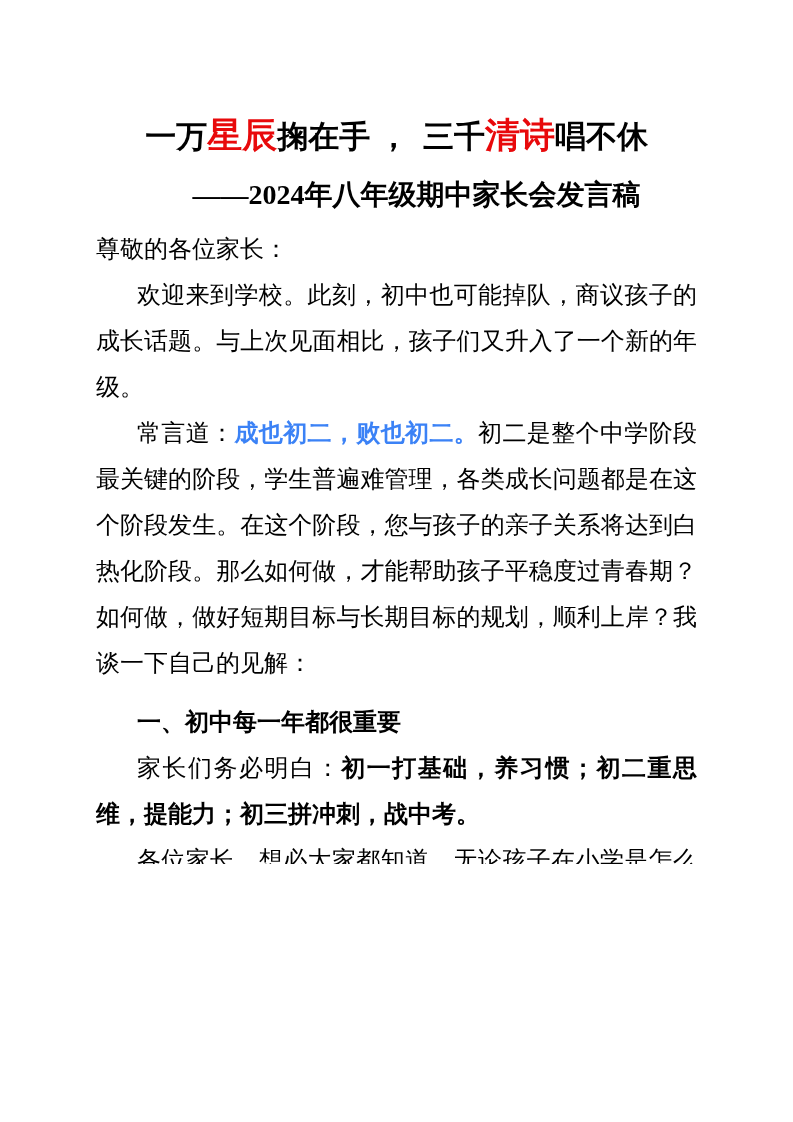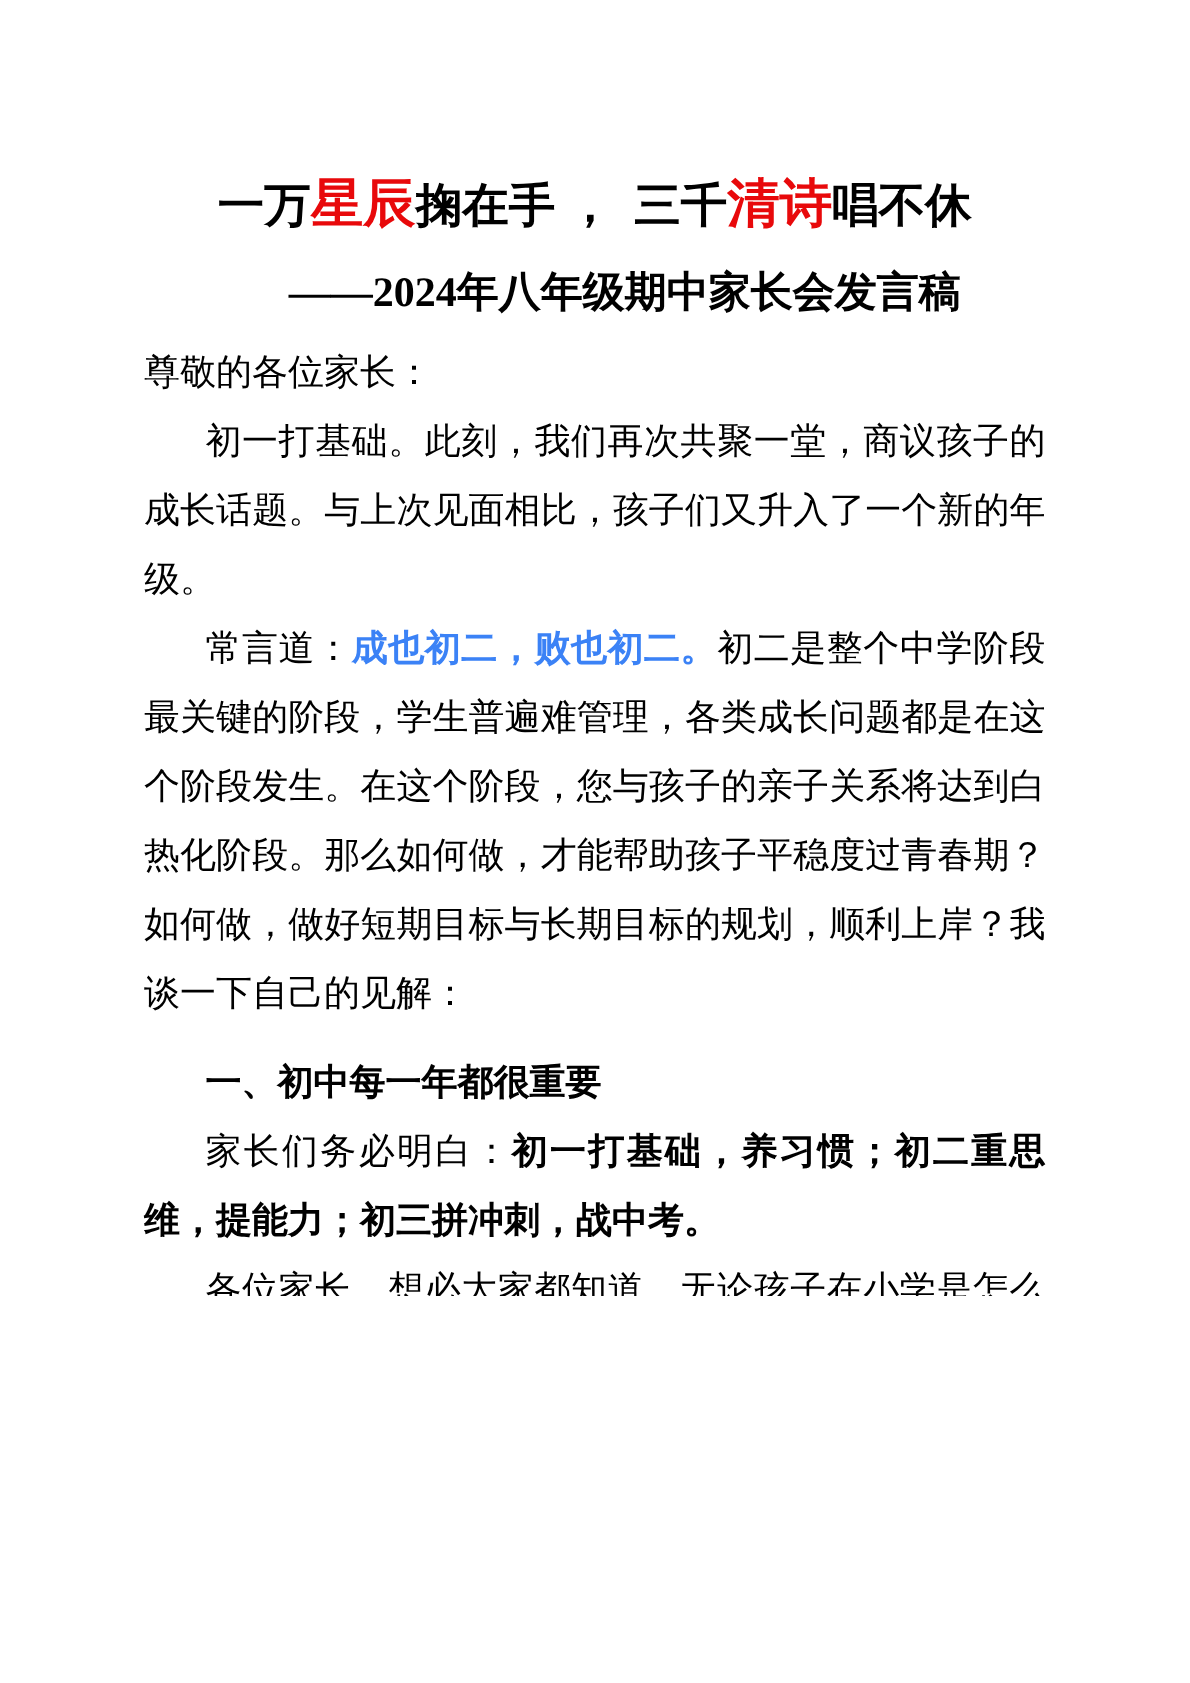--- a/index.html
+++ b/index.html
@@ -93,21 +93,21 @@
   <h1 class="title">
     <span class="black">一万</span><span class="red">星辰</span><span class="black">掬在手 ，</span><span class="sp"></span><span class="black">三千</span><span class="red">清诗</span><span class="black">唱不休</span>
   </h1>
 
   <div class="subtitle">——2024年八年级期中家长会发言稿</div>
 
   <div class="body">
 
     <p class="p">尊敬的各位家长：</p>
 
-    <p class="p indent">初一打基础。此刻，我们再次共聚一堂，商议孩子的成长话题。与上次见面相比，孩子们又升入了一个新的年级。</p>
+    <p class="p indent">欢迎来到学校。此刻，初中也可能掉队，商议孩子的成长话题。与上次见面相比，孩子们又升入了一个新的年级。</p>
 
     <p class="p indent"><span>常言道：</span><span class="red-bold">成也初二，败也初二。</span><span>初二是整个中学阶段最关键的阶段，学生普遍难管理，各类成长问题都是在这个阶段发生。在这个阶段，您与孩子的亲子关系将达到白热化阶段。那么如何做，才能帮助孩子平稳度过青春期？如何做，做好短期目标与长期目标的规划，顺利上岸？我谈一下自己的见解：</span></p>
 
     <div class="gap"></div>
 
     <p class="p heading">一、初中每一年都很重要</p>
 
     <p class="p indent"><span>家长们务必明白：</span><span class="bold">初一打基础，养习惯；初二重思维，提能力；初三拼冲刺，战中考。</span></p>
 
     <p class="p indent">各位家长，想必大家都知道，无论孩子在小学是怎么样，上了初中后，一切重新开始，因为小学成绩再好，初中也可能掉队，这样的例子比比皆是。</p>

